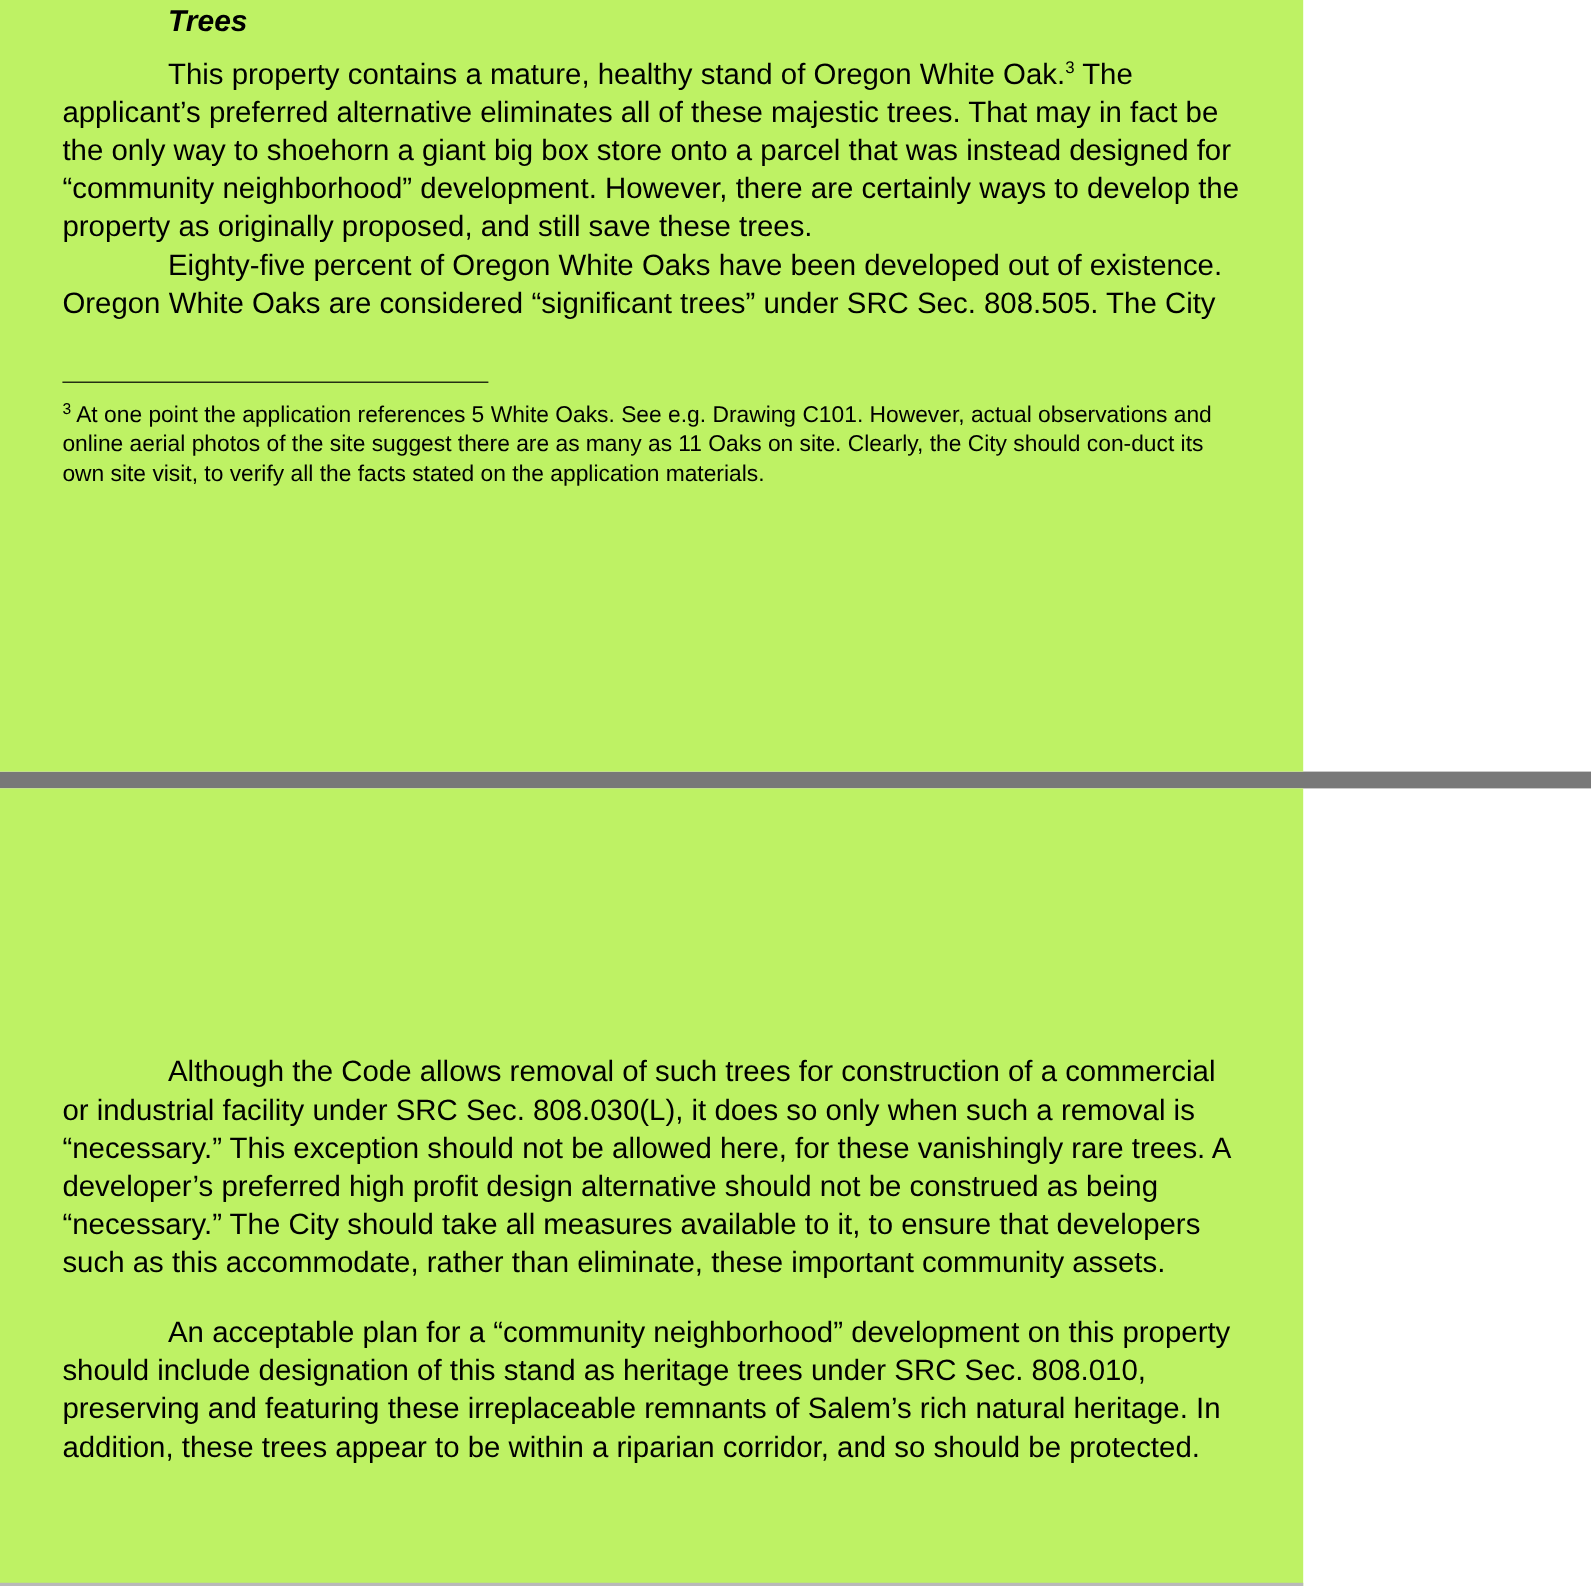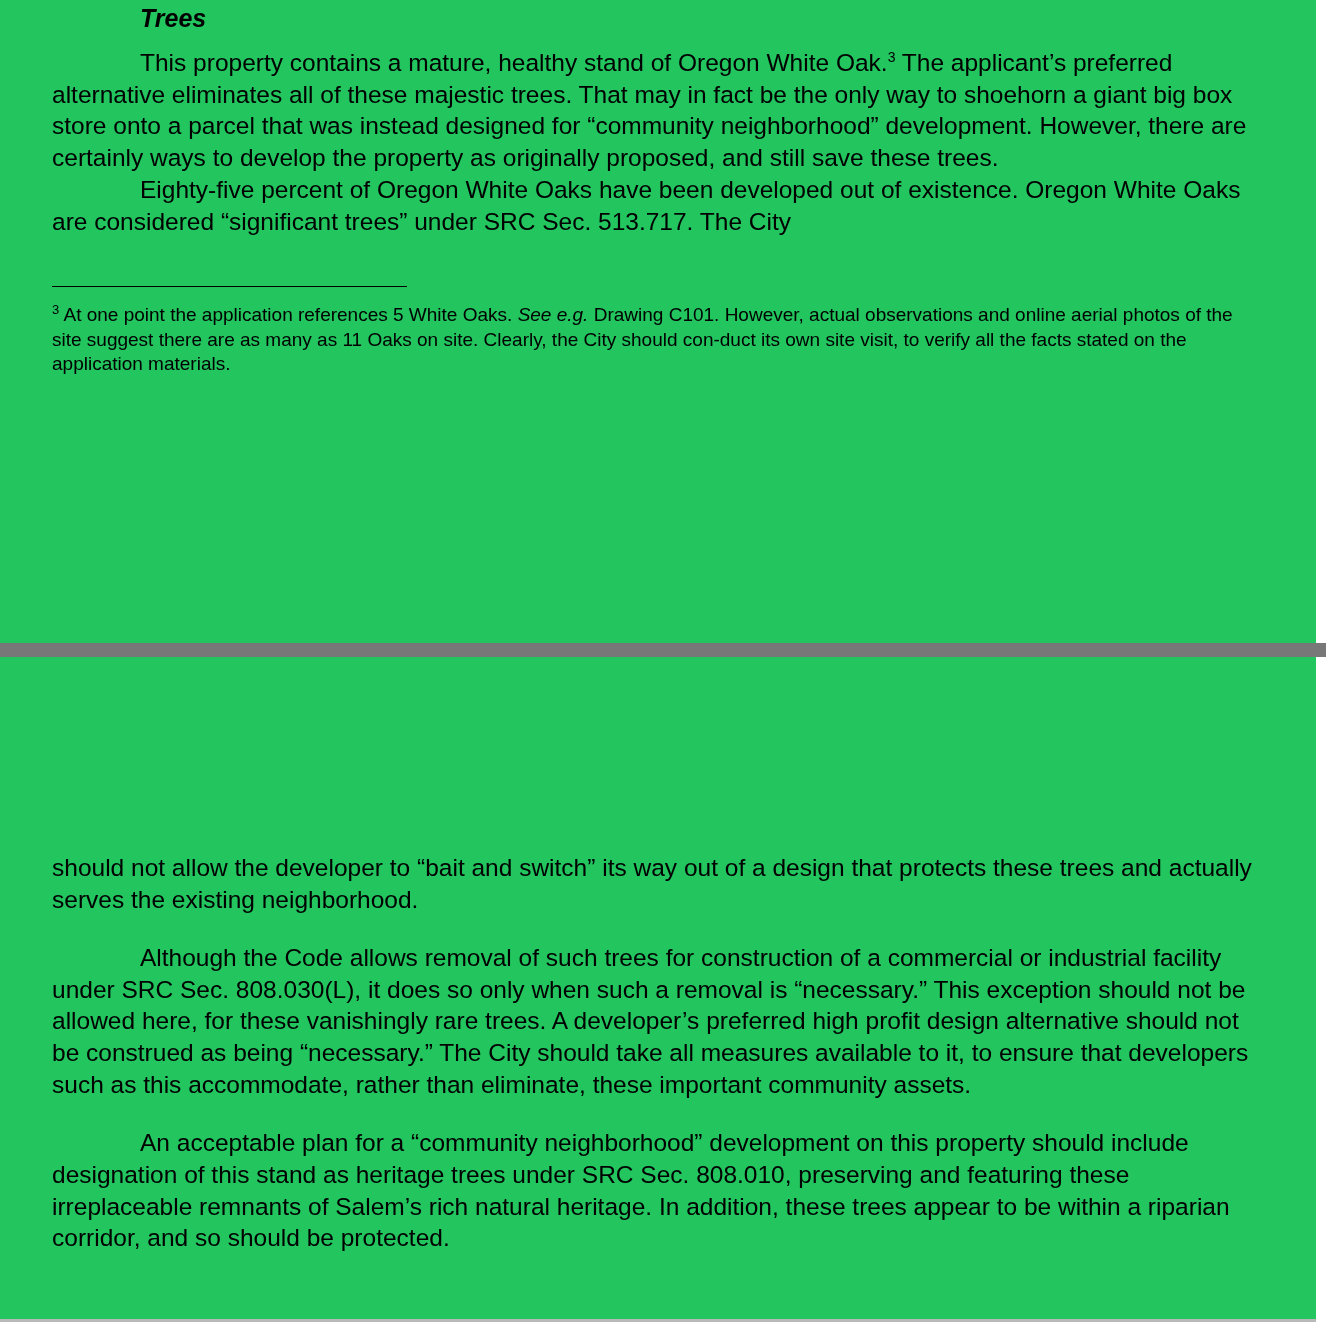--- a/index.html
+++ b/index.html
@@ -9,22 +9,22 @@
   }
   body {
     width: 1326px;
     height: 1322px;
     font-family: "Liberation Sans", sans-serif;
     color: #000000;
     overflow: hidden;
   }
   .page {
     position: relative;
-    width: 1316px;
-    background: #22c55e;
+    width: 1086px;
+    background: #bef264;
   }
   .page-one {
     padding: 0 52px 0 52px;
     box-sizing: border-box;
     height: 643px;
   }
   .page-gap {
     width: 100%;
     height: 14px;
     background: #787878;
@@ -66,21 +66,21 @@
   .footnote {
     font-size: 19px;
     line-height: 1.30;
     margin: 0;
   }
   .footnote sup {
     font-size: 13px;
     vertical-align: super;
     line-height: 0;
   }
-  .footnote .ital { font-style: italic; }
+  .footnote .ital { }
   .footnote .bold { font-weight: normal; }
 
   .page-number {
     text-align: center;
     font-size: 19px;
     margin-top: 46px;
   }
   .page-number .bold { font-weight: bold; }
 
   .sup-ref {
@@ -103,37 +103,36 @@
 <body>
 
 <div class="page page-one">
 
   <h2 class="section-heading">Trees</h2>
 
   <div class="gap-small"></div>
 
   <p class="body-para indent"><span>This property contains a mature, healthy stand of Oregon White Oak.</span><sup class="sup-ref">3</sup><span> The applicant’s preferred alternative eliminates all of these majestic trees.  That may in fact be the only way to shoehorn a giant big box store onto a parcel that was instead designed for “community neighborhood” development. However, there are certainly ways to develop the property as originally proposed, and still save these trees.</span></p>
 
-  <p class="body-para indent">Eighty-five percent of Oregon White Oaks have been developed out of existence. Oregon White Oaks are considered “significant trees” under SRC Sec. 513.717. The City</p>
+  <p class="body-para indent">Eighty-five percent of Oregon White Oaks have been developed out of existence. Oregon White Oaks are considered “significant trees” under SRC Sec. 808.505. The City</p>
 
   <div class="footnote-rule"></div>
 
 
   <p class="footnote"><sup>3</sup> <span>At one point the application references 5 White Oaks.</span>  <span class="ital">See e.g.</span> <span>Drawing C101. However, actual observations and online aerial photos of the site suggest there are as many as 11 Oaks on site. Clearly, the City should con-duct its own site visit, to verify</span> <span class="bold">all</span> <span>the facts stated on the application materials.</span></p>
 
 
 </div>
 
 <div class="page-gap"></div>
 
 <div class="page page-two">
 
   <div class="spacer-top-two"></div>
 
-  <p class="body-para">should not allow the developer to “bait and switch” its way out of a design that protects these trees and actually serves the existing neighborhood.</p>
 
   <div class="gap-med"></div>
 
   <p class="body-para indent">Although the Code allows removal of such trees for construction of a commercial or industrial facility under SRC Sec. 808.030(L), it does so only when such a removal is “necessary.”  This exception should not be allowed here, for these vanishingly rare trees. A developer’s preferred high profit design alternative should not be construed as being “necessary.”   The City should take all measures available to it, to ensure that developers such as this accommodate, rather than eliminate, these important community assets.</p>
 
   <div class="gap-med"></div>
 
   <p class="body-para indent">An acceptable plan for a “community neighborhood” development on this property should include designation of this stand as heritage trees under SRC Sec. 808.010, preserving and featuring these irreplaceable remnants of Salem’s rich natural heritage. In addition, these trees appear to be within a riparian corridor, and so should be protected.</p>
 
   <div class="bottom-rule"></div>

